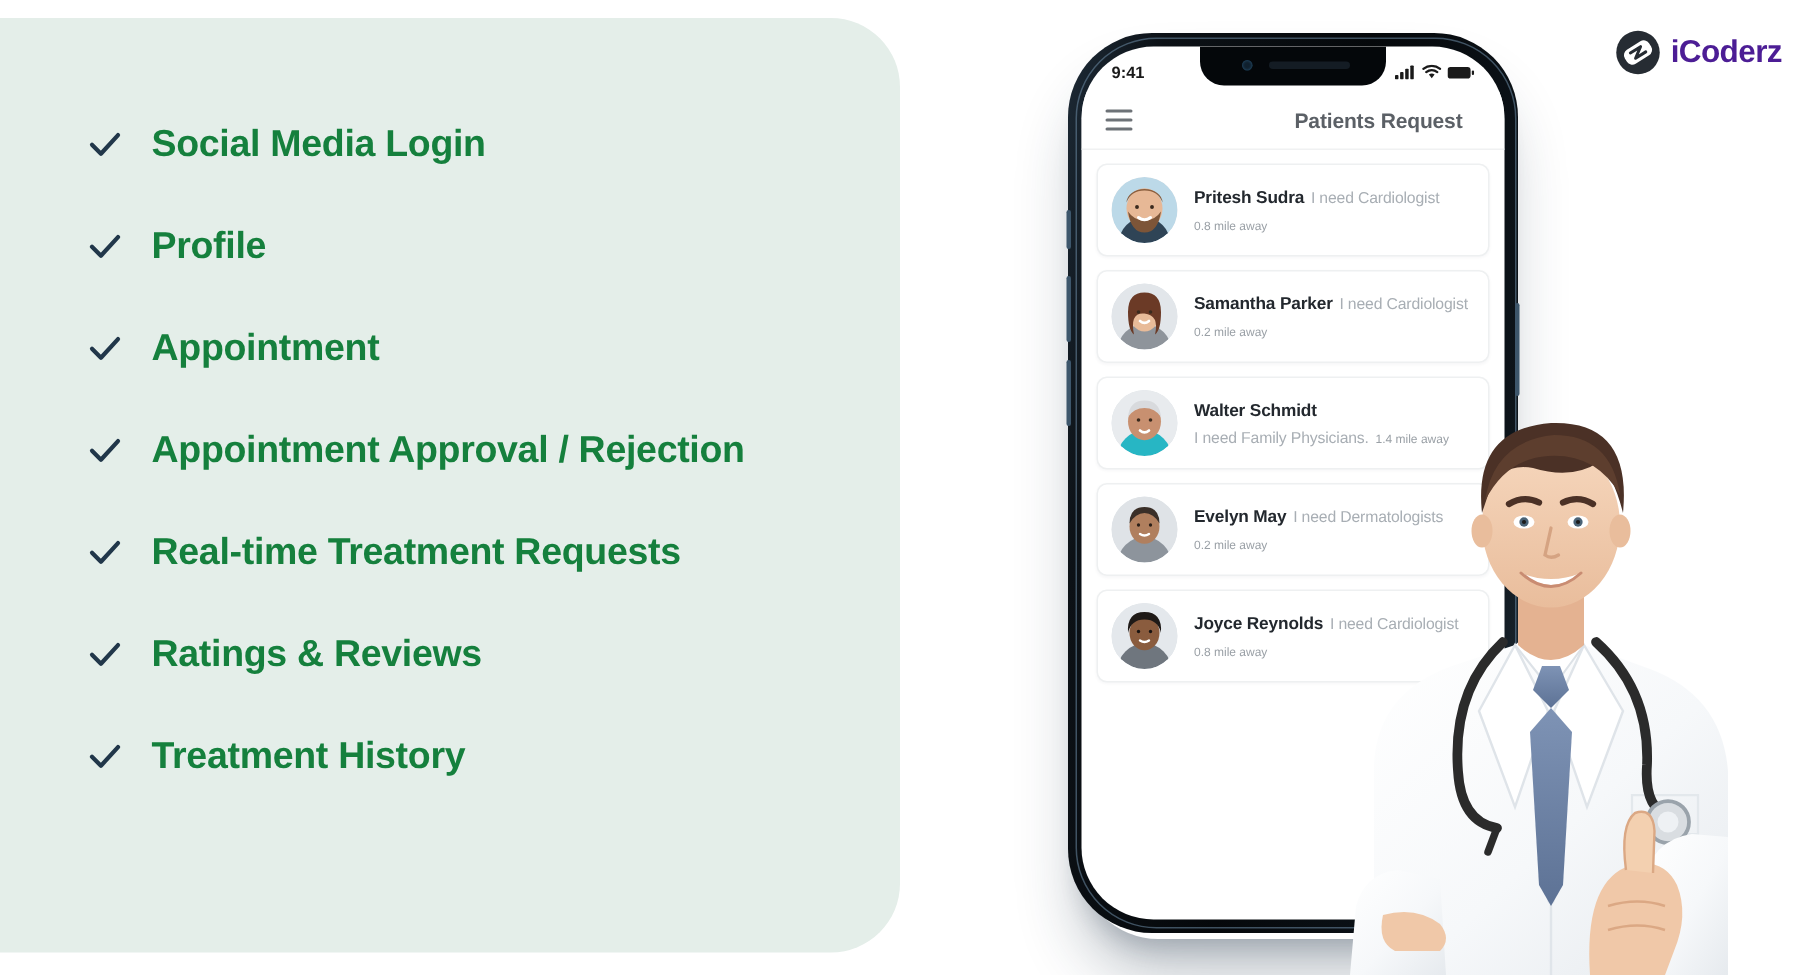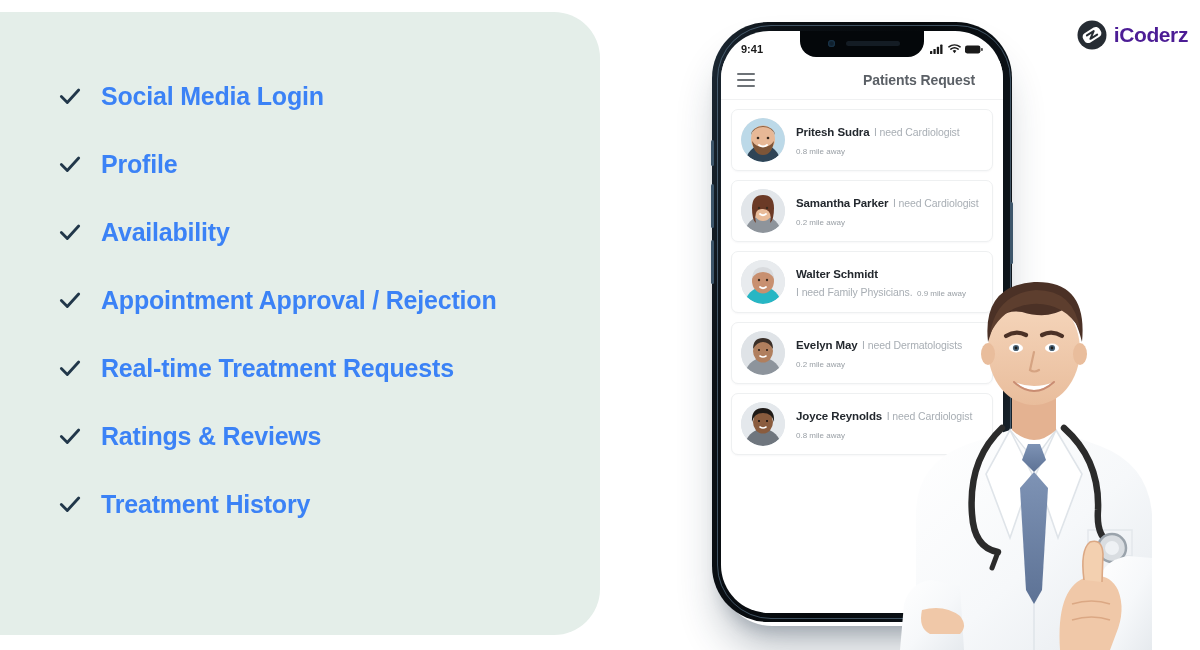--- a/index.html
+++ b/index.html
@@ -21,21 +21,21 @@
   }
   .feature-row{
     display:flex;align-items:center;height:68px;
   }
   .check-icon{
     width:30px;height:30px;flex:0 0 30px;margin-right:16px;
     display:flex;align-items:center;justify-content:center;
   }
   .check-icon svg{display:block;}
   .feature-label{
-    font-size:25px;font-weight:bold;color:#3b82f6;letter-spacing:-0.2px;
+    font-size:25px;font-weight:bold;color:#15803d;letter-spacing:-0.2px;
     white-space:nowrap;
   }
 
   
   #phone-mockup{
     position:absolute;left:710px;top:18px;width:302px;height:602px;
   }
   #phone-shadow{
     position:absolute;left:10px;top:18px;width:282px;height:590px;
     border-radius:52px;
@@ -170,21 +170,21 @@
     </span>
     <span class="feature-label">Profile</span>
   </div>
 
   <div class="feature-row">
     <span class="check-icon">
       <svg viewBox="0 0 24 24" width="26" height="26" fill="none" stroke="#21374a" stroke-width="2.6" stroke-linecap="round" stroke-linejoin="round">
         <polyline points="4,12.5 9.5,18 20,6.5"></polyline>
       </svg>
     </span>
-    <span class="feature-label">Availability</span>
+    <span class="feature-label">Appointment</span>
   </div>
 
   <div class="feature-row">
     <span class="check-icon">
       <svg viewBox="0 0 24 24" width="26" height="26" fill="none" stroke="#21374a" stroke-width="2.6" stroke-linecap="round" stroke-linejoin="round">
         <polyline points="4,12.5 9.5,18 20,6.5"></polyline>
       </svg>
     </span>
     <span class="feature-label">Appointment Approval / Rejection</span>
   </div>
@@ -341,21 +341,21 @@
                 <path d="M11 18 q1 -11 11 -11 q10 0 11 11 q-4 -6 -11 -6 q-7 0 -11 6z" fill="#d8dadd"></path>
                 <circle cx="18" cy="20" r="1.2" fill="#3a2a1e"></circle>
                 <circle cx="26" cy="20" r="1.2" fill="#3a2a1e"></circle>
                 <path d="M19 27 q3 2.5 6 0" stroke="#fff" stroke-width="1.8" fill="none" stroke-linecap="round"></path>
               </g>
             </svg>
           </span>
           <span class="patient-info">
             <span class="patient-name">Walter Schmidt</span>
             <span class="patient-need">I need Family Physicians.</span>
-            <span class="patient-distance">0.9 mile away</span>
+            <span class="patient-distance">1.4 mile away</span>
           </span>
         </div>
 
         <div class="patient-card">
           <span class="avatar">
             <svg viewBox="0 0 44 44">
               <defs>
                   <clipPath id="c4">
                     <circle cx="22" cy="22" r="22"></circle>
                   </clipPath>

